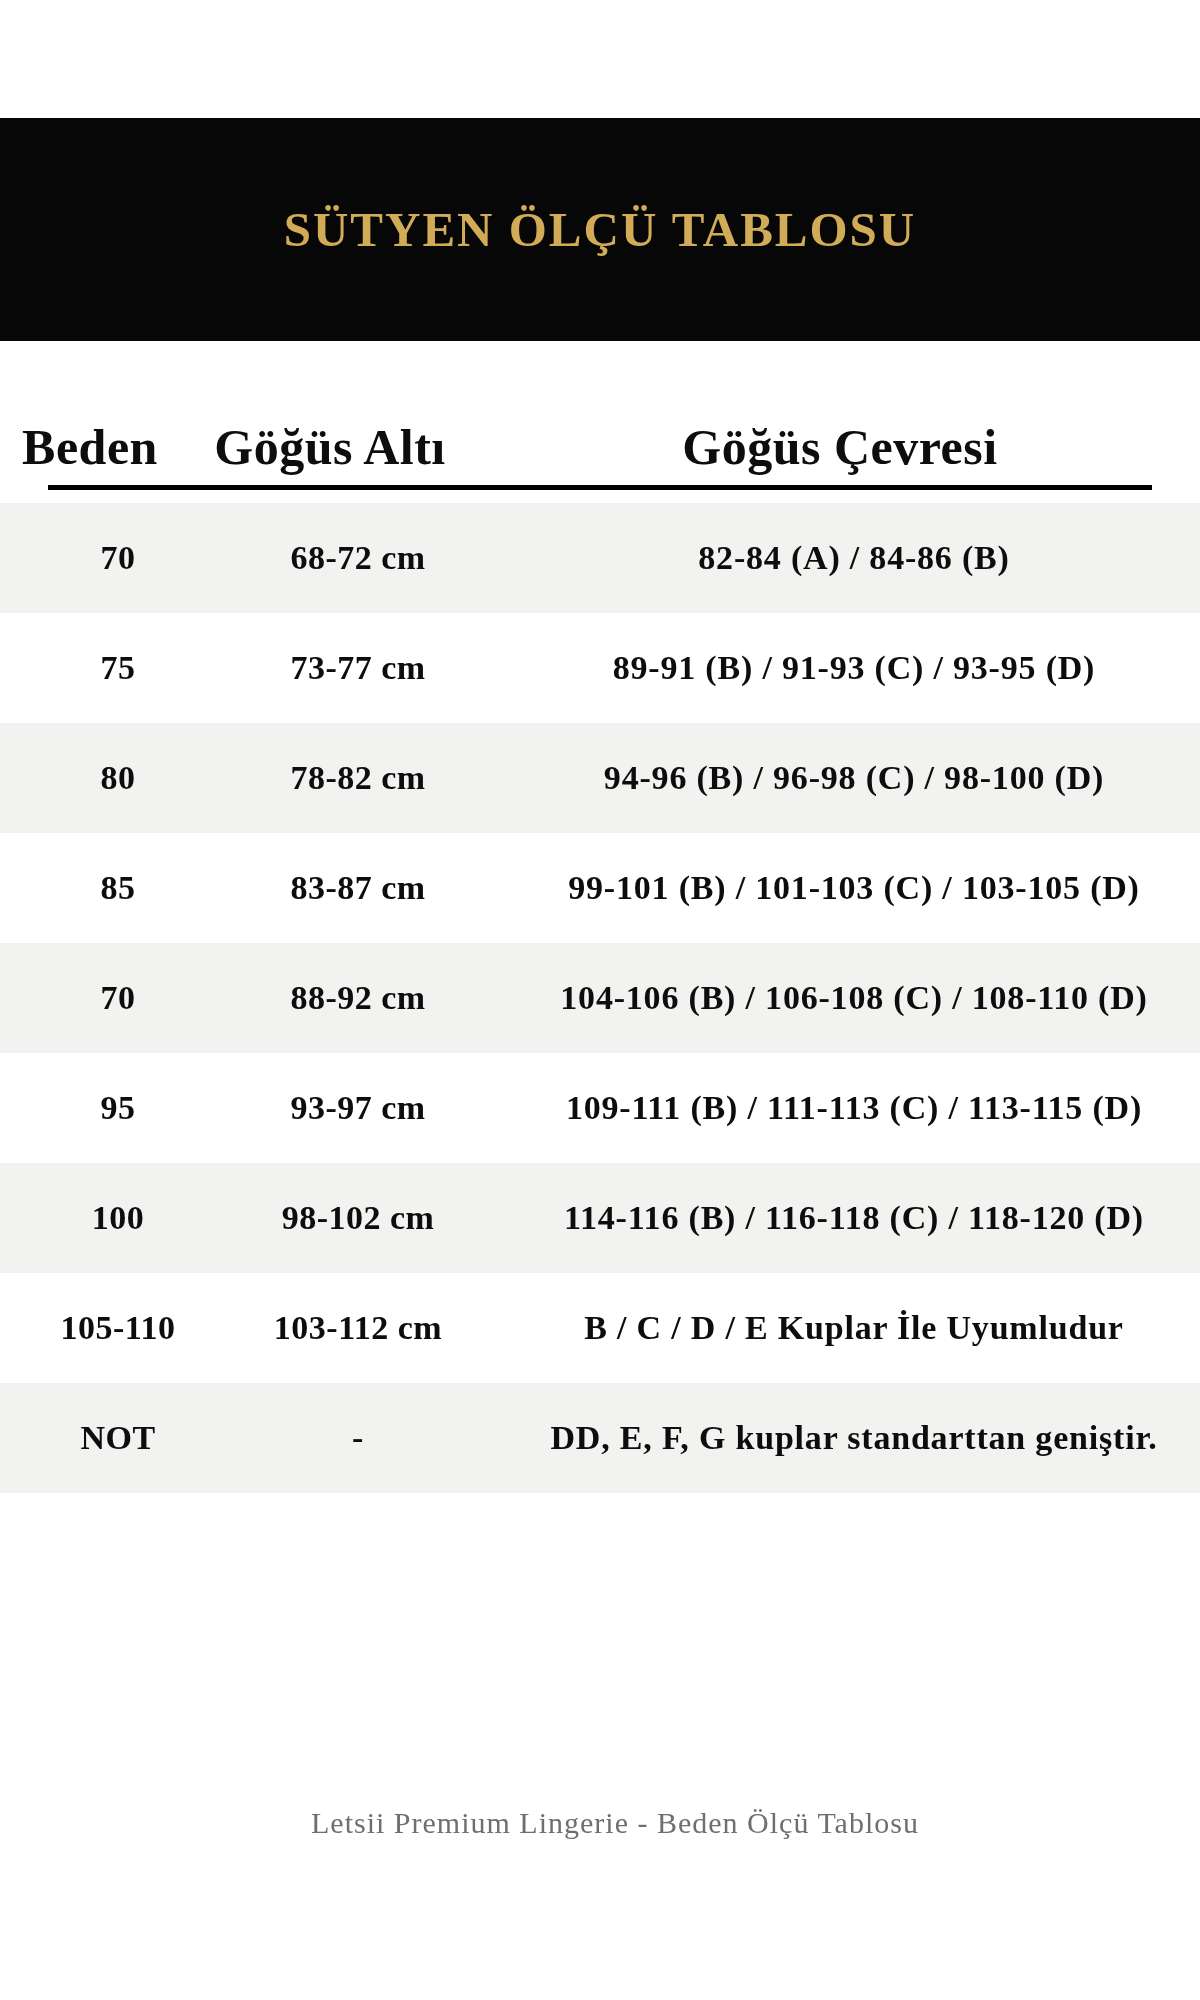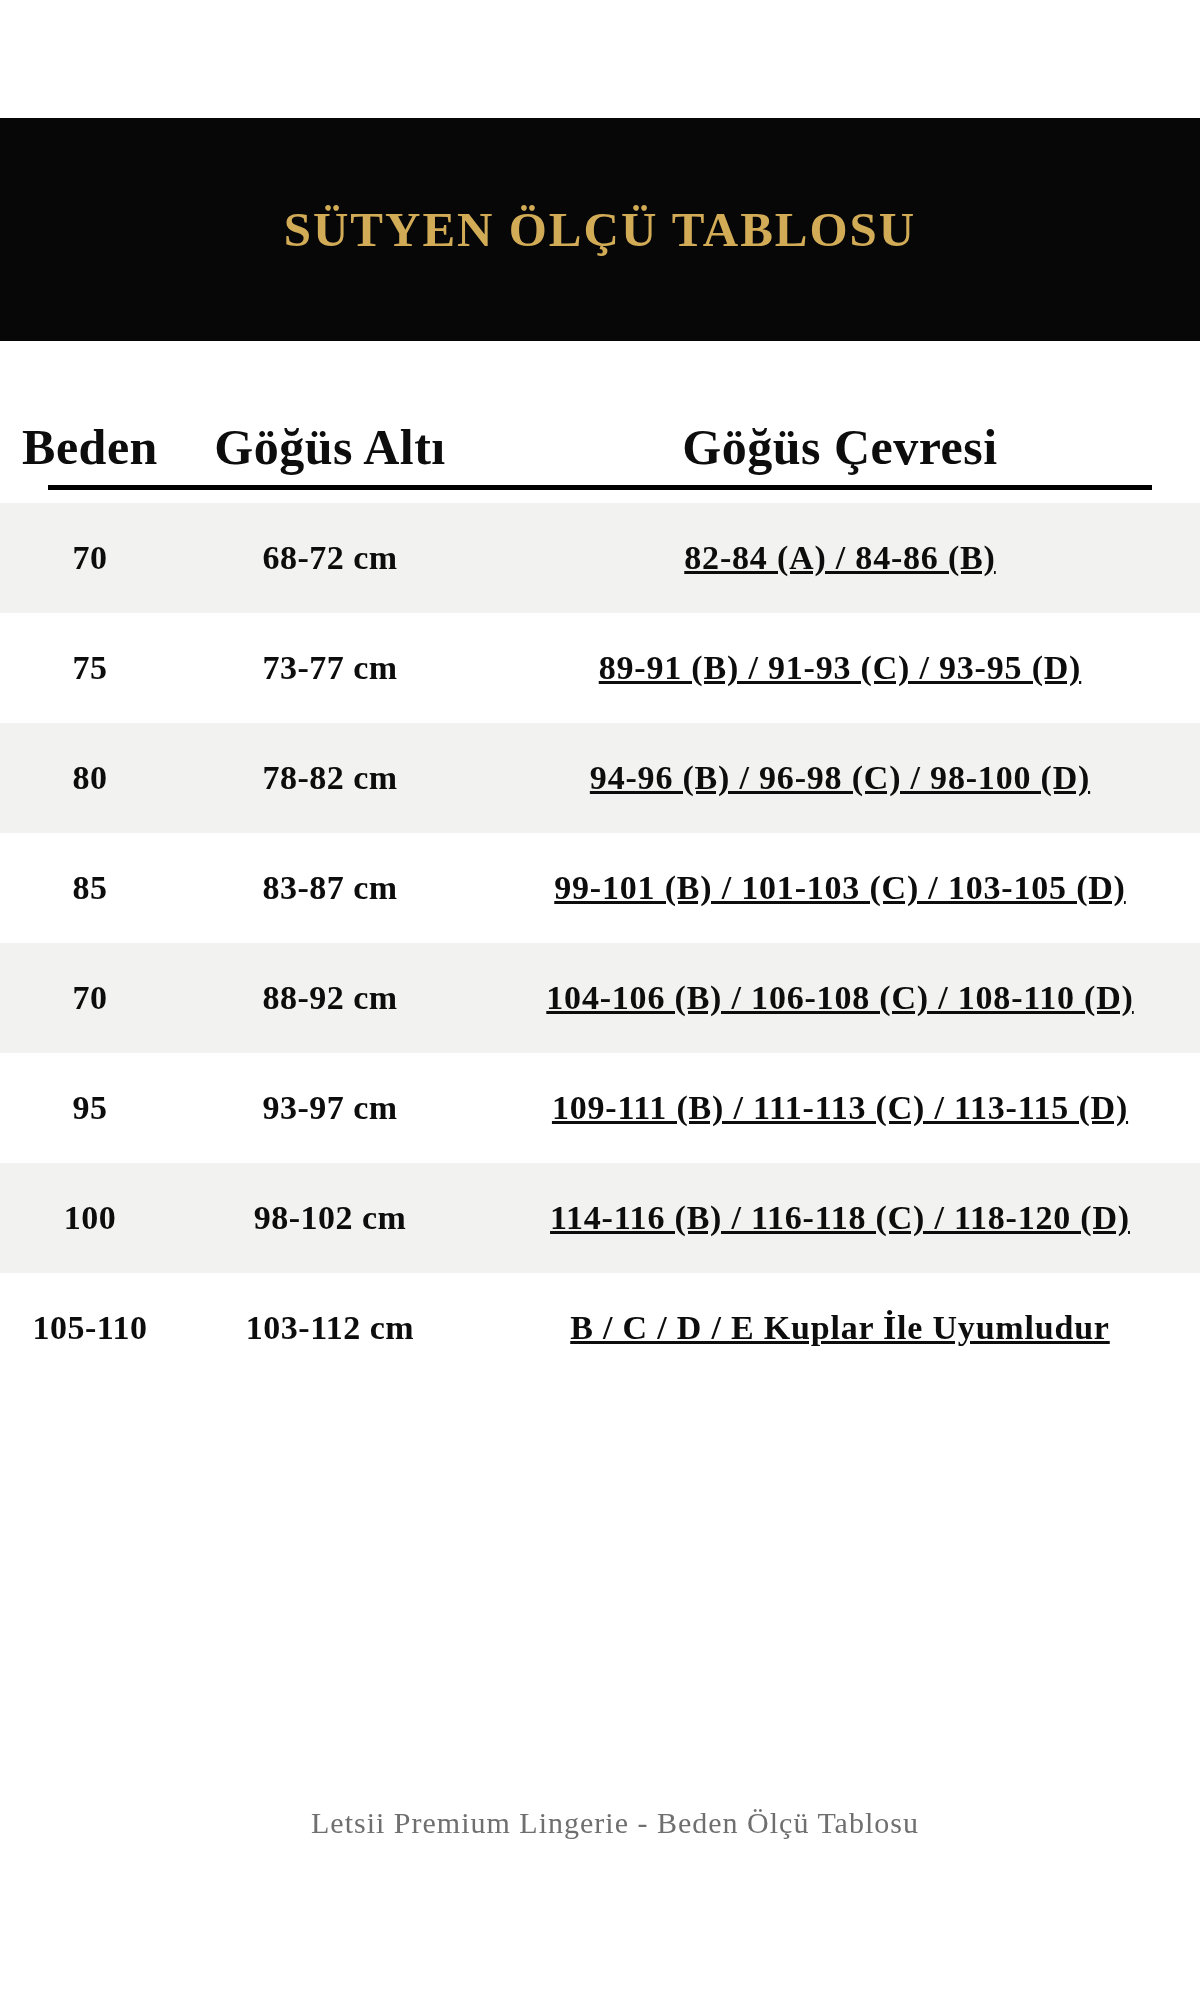--- a/index.html
+++ b/index.html
@@ -57,23 +57,24 @@
     margin: 9px 48px 0 48px;
   }
   .rows { margin-top: 13px; }
   .row {
     display: flex;
     align-items: center;
     height: 110px;
     font-size: 34px;
     font-weight: bold;
     letter-spacing: 0.5px;
+    padding-left: 28px;
   }
   .row:nth-child(odd) { background: #f2f2f0; }
-  .row .c3 { letter-spacing: 0.8px; text-decoration: underline; }
+  .row .c3 { letter-spacing: 0.8px; }
 
   
   .footer {
     position: absolute;
     top: 1806px;
     left: 0;
     width: 1200px;
     text-align: center;
     font-size: 30px;
     font-weight: normal;
@@ -135,19 +136,24 @@
       <div class="row">
         <div class="c1">100</div>
         <div class="c2">98-102 cm</div>
         <div class="c3">114-116 (B) / 116-118 (C) / 118-120 (D)</div>
       </div>
       <div class="row">
         <div class="c1">105-110</div>
         <div class="c2">103-112 cm</div>
         <div class="c3">B / C / D / E  Kuplar İle Uyumludur</div>
       </div>
+      <div class="row">
+        <div class="c1">NOT</div>
+        <div class="c2">-</div>
+        <div class="c3">DD, E, F, G kuplar standarttan geniştir.</div>
+      </div>
     </div>
 
   </div>
 
   <div class="footer">Letsii Premium Lingerie - Beden Ölçü Tablosu</div>
 
 </div>
 
 </body></html>

